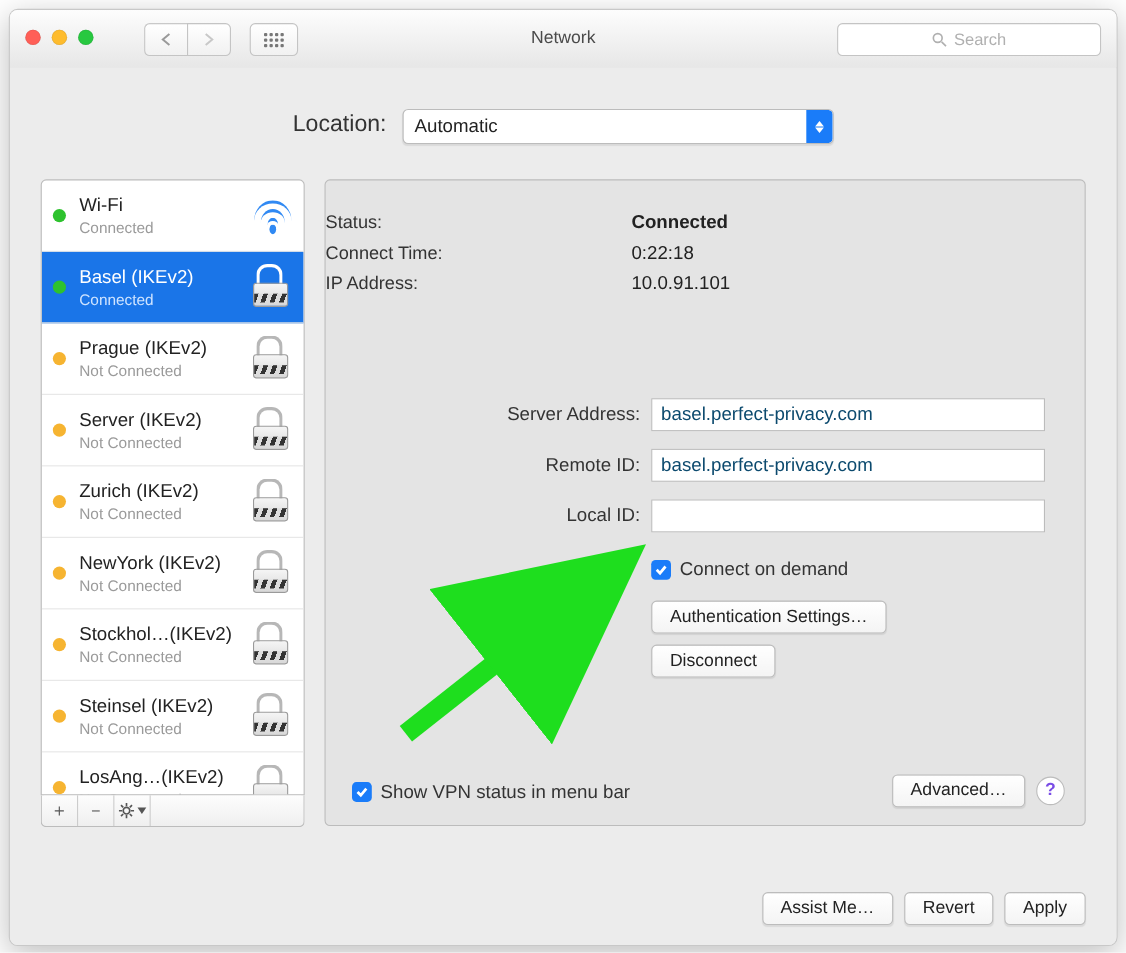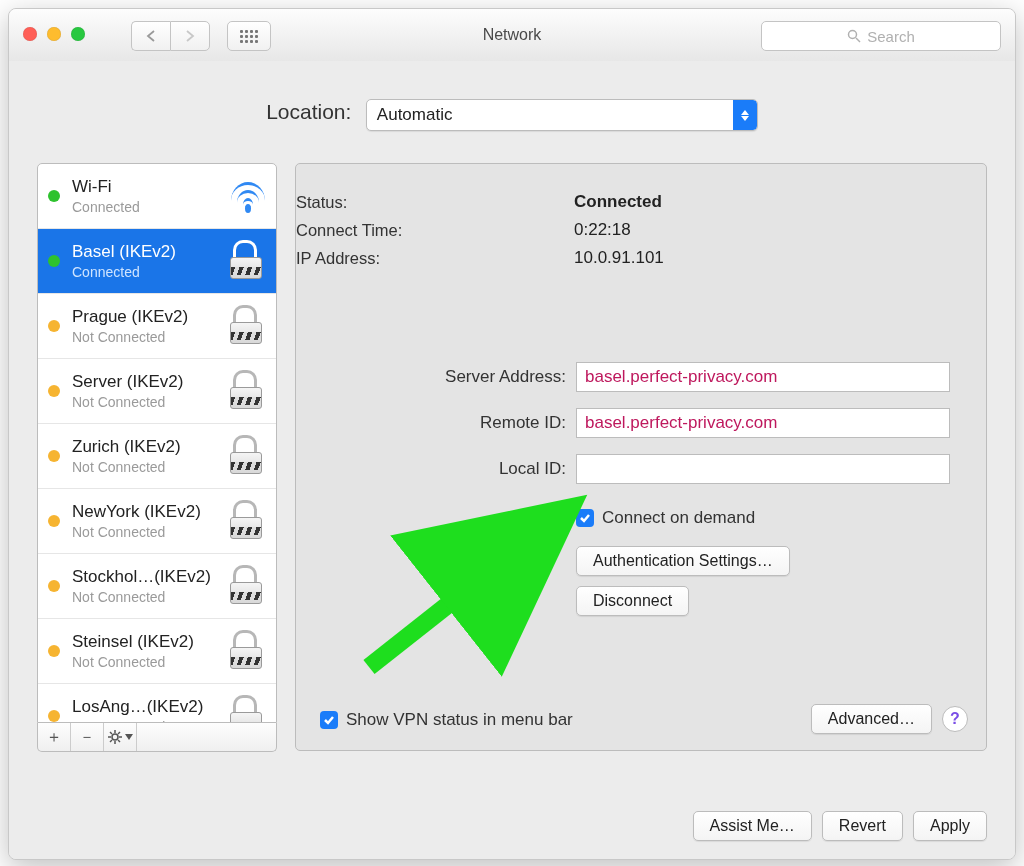--- a/index.html
+++ b/index.html
@@ -72,24 +72,24 @@
   .chev { width:0; height:0; border-left:4px solid transparent; border-right:4px solid transparent; border-top:6px solid #555; }
 
   
   .detail { flex:1; border:1px solid #bcbcbc; border-radius:5px; background:#e4e4e4; height:586px; position:relative; }
   .status-block { position:absolute; top:24px; left:0; right:40px; }
   .status-row { display:flex; align-items:center; height:28px; }
   .status-label { width:270px; text-align:left; font-size:16.5px; color:#333; margin-right:8px;}
   .status-val { font-size:17px; color:#222; }
   .status-val.bold { font-weight:600; }
 
-  .form-block { position:absolute; top:190px; left:0; right:36px; }
+  .form-block { position:absolute; top:190px; left:16px; right:36px; }
   .form-row { display:flex; align-items:center; height:46px; }
   .form-label { width:270px; text-align:right; font-size:17px; color:#333; margin-right:10px; }
-  .txtfield { flex:1; height:28px; background:#fff; border:1px solid #bcbcbc; border-radius:0; padding:0 8px; font-size:17px; color:#be185d; }
+  .txtfield { flex:1; height:28px; background:#fff; border:1px solid #bcbcbc; border-radius:0; padding:0 8px; font-size:17px; color:#0c4a6e; }
 
   .check-row { display:flex; align-items:center; height:36px; margin-top:8px; padding-left:280px; }
   .chk { width:18px; height:18px; border-radius:4px; background:#1a7cf9; display:flex; align-items:center; justify-content:center; margin-right:8px; }
   .chk svg { stroke:#fff; stroke-width:2.5; fill:none; }
   .chk-label { font-size:17px; color:#333; }
 
   .btn { display:inline-block; background:linear-gradient(#fff,#f4f4f4); border:1px solid #bcbcbc; border-radius:5px; padding:5px 16px; font-size:16px; color:#222; box-shadow:0 1px 1px rgba(0,0,0,0.08); }
   .btn-row { padding-left:280px; margin-top:10px; }
 
   .footer-check { position:absolute; bottom:20px; left:24px; display:flex; align-items:center; }

